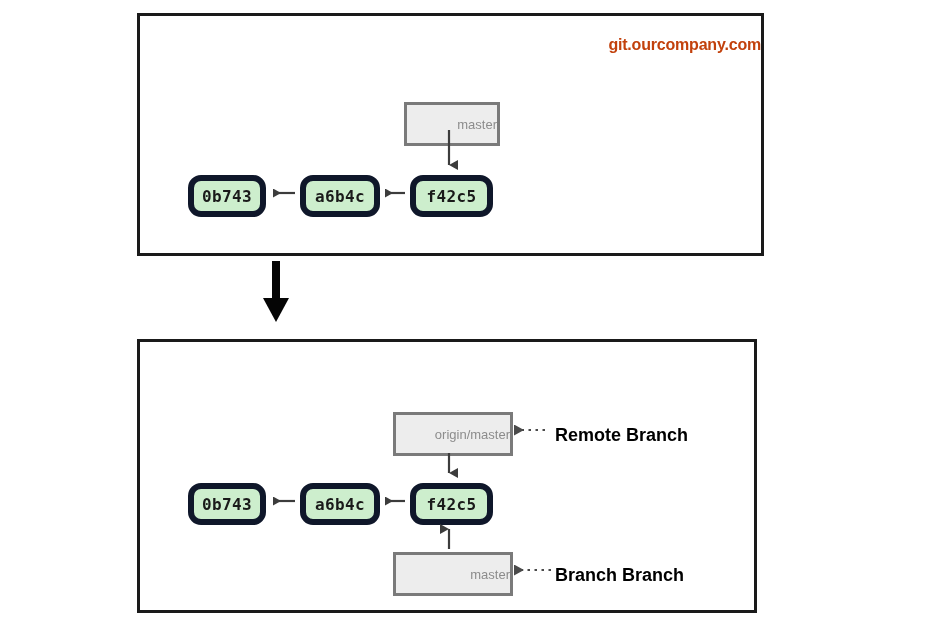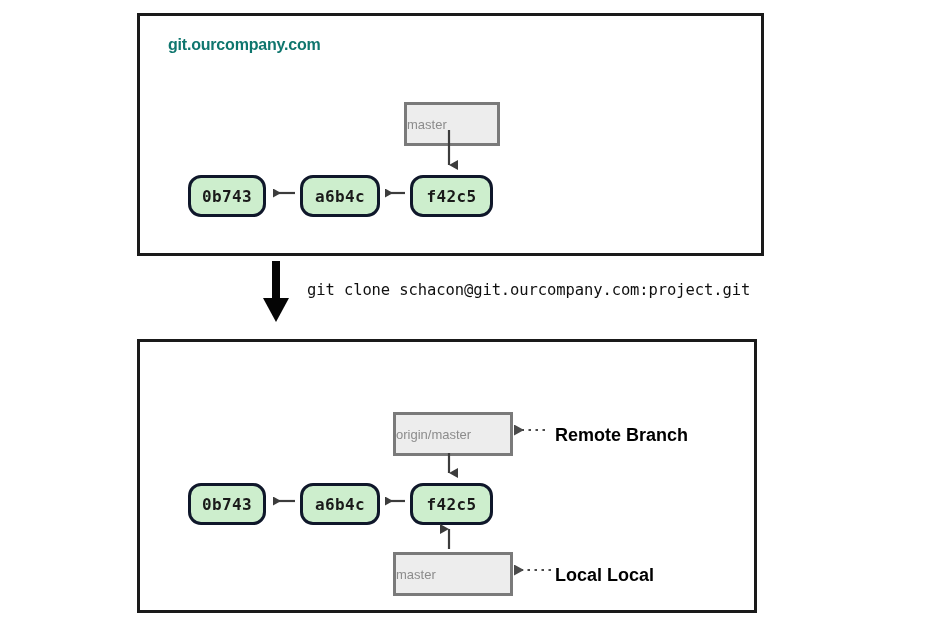--- a/index.html
+++ b/index.html
@@ -42,57 +42,56 @@
     left: 137px;
     top: 339px;
     width: 620px;
     height: 274px;
   }
 
   .panel-title {
     position: absolute;
     left: 0;
     width: 100%;
-    text-align: left;
+    text-align: right;
     font-weight: bold;
     font-size: 16px;
-    color: #0f766e;
+    color: #c2410c;
     letter-spacing: -0.2px;
-    padding-left: 28px;
   }
   #panel-remote .panel-title { top: 20px; }
   #panel-local  .panel-title { top: 13px; }
 
   
   .commit-node {
     position: absolute;
     height: 42px;
     background: #cdeecd;
-    border: 3px solid #0f172a;
+    border: 6px solid #0f172a;
     border-radius: 13px;
     box-sizing: border-box;
     display: flex;
     align-items: center;
     justify-content: center;
     font-family: "DejaVu Sans Mono", "Liberation Mono", monospace;
     font-size: 16px;
     font-weight: bold;
     color: #1a1a1a;
     letter-spacing: 0.4px;
   }
 
   
   .branch-box {
     position: absolute;
     background: #ededed;
     border: 3px solid #7a7a7a;
     box-sizing: border-box;
     display: flex;
     align-items: center;
-    justify-content: flex-start;
+    justify-content: flex-end;
     font-family: "Liberation Sans", sans-serif;
     font-size: 13px;
     color: #8c8c8c;
   }
 
   
   #connectors {
     position: absolute;
     left: 0;
     top: 0;
@@ -139,21 +138,20 @@
       <span>0b743</span>
     </div>
     <div class="commit-node" style="left:160px; top:159px; width:80px;">
       <span>a6b4c</span>
     </div>
     <div class="commit-node" style="left:270px; top:159px; width:83px;">
       <span>f42c5</span>
     </div>
   </div>
 
-  <div id="clone-command">git clone schacon@git.ourcompany.com:project.git</div>
 
   <div class="panel" id="panel-local">
 
     <div class="branch-box" id="local-origin-master-box" style="left:253px; top:70px; width:120px; height:44px;">
       <span>origin/master</span>
     </div>
 
     <div class="commit-node" style="left:48px; top:141px; width:78px;">
       <span>0b743</span>
     </div>
@@ -162,21 +160,21 @@
     </div>
     <div class="commit-node" style="left:270px; top:141px; width:83px;">
       <span>f42c5</span>
     </div>
 
     <div class="branch-box" id="local-master-box" style="left:253px; top:210px; width:120px; height:44px;">
       <span>master</span>
     </div>
 
     <div class="annotation-label" style="left:415px; top:83px;">Remote Branch</div>
-    <div class="annotation-label" style="left:415px; top:223px;">Local Local</div>
+    <div class="annotation-label" style="left:415px; top:223px;">Branch Branch</div>
   </div>
 
   <svg id="connectors" viewBox="0 0 946 638">
     <defs>
       <marker id="tri-left" markerWidth="9" markerHeight="9" refX="8" refY="4.5" orient="auto" markerUnits="userSpaceOnUse">
         <path d="M8,0 L8,9 L0,4.5 z" fill="#3c3c3c"></path>
       </marker>
       <marker id="tri-down" markerWidth="10" markerHeight="10" refX="5" refY="9" orient="auto" markerUnits="userSpaceOnUse">
         <path d="M0,0 L10,0 L5,9 z" fill="#3c3c3c"></path>
       </marker>

